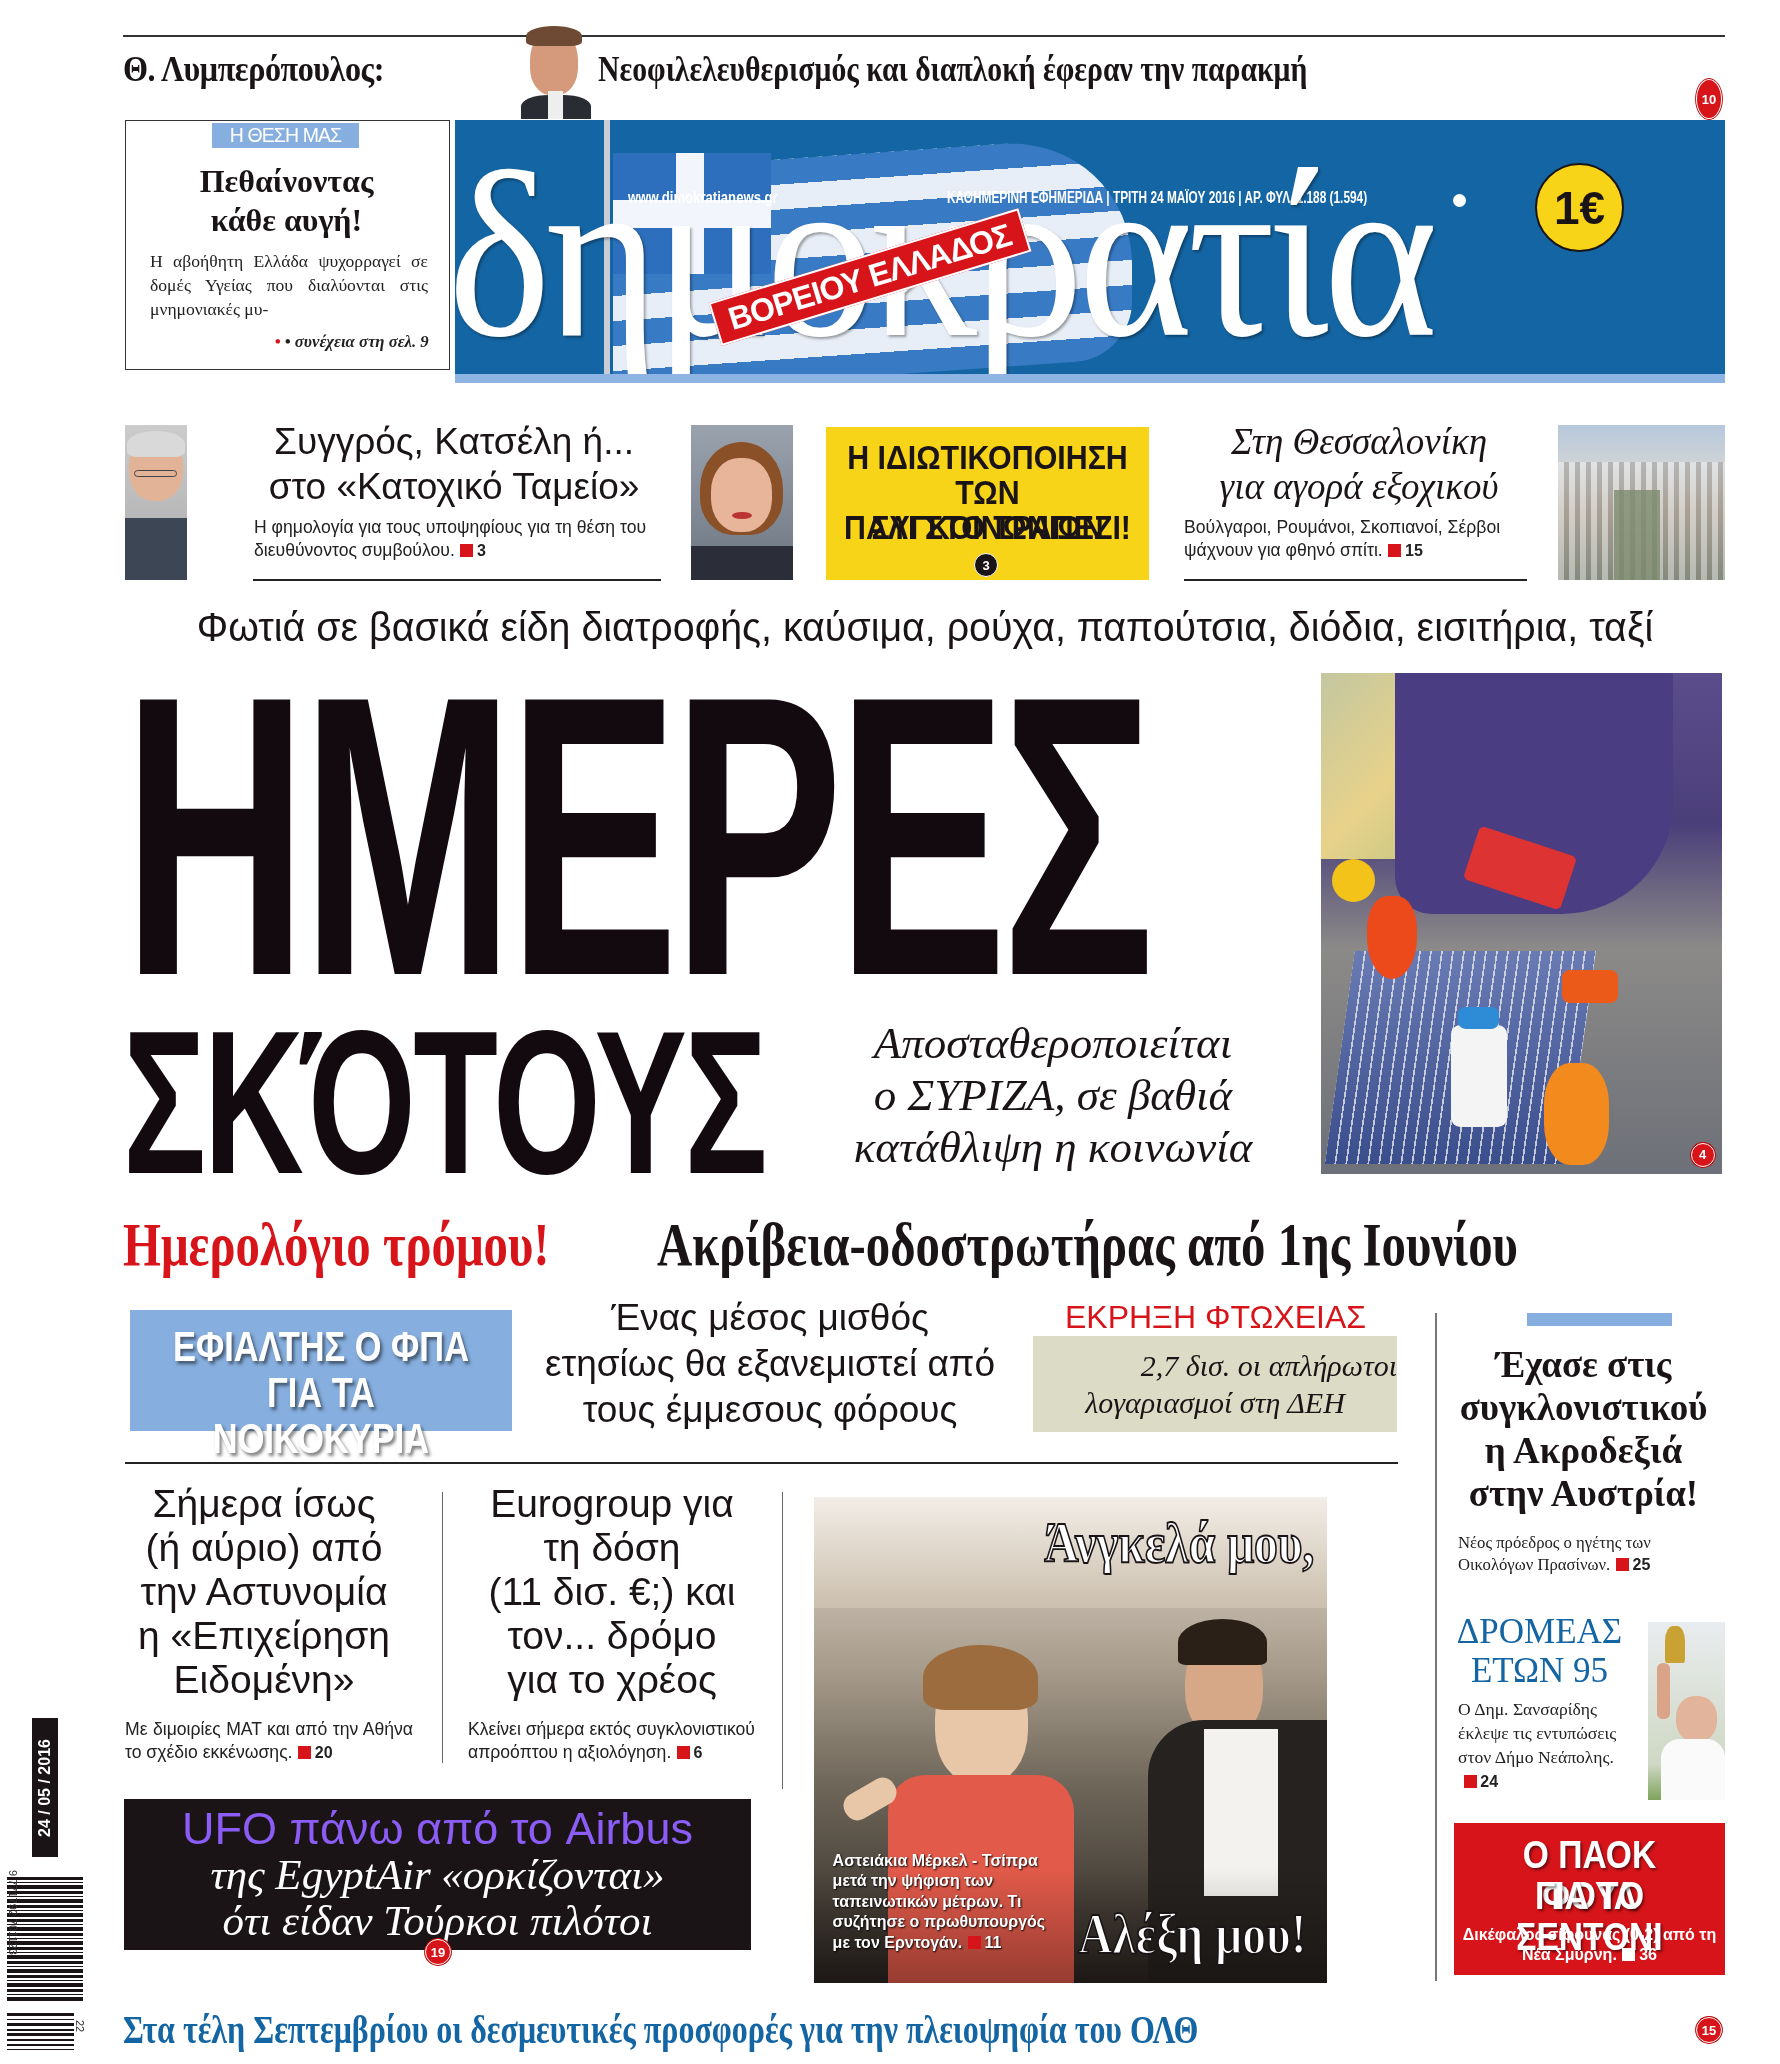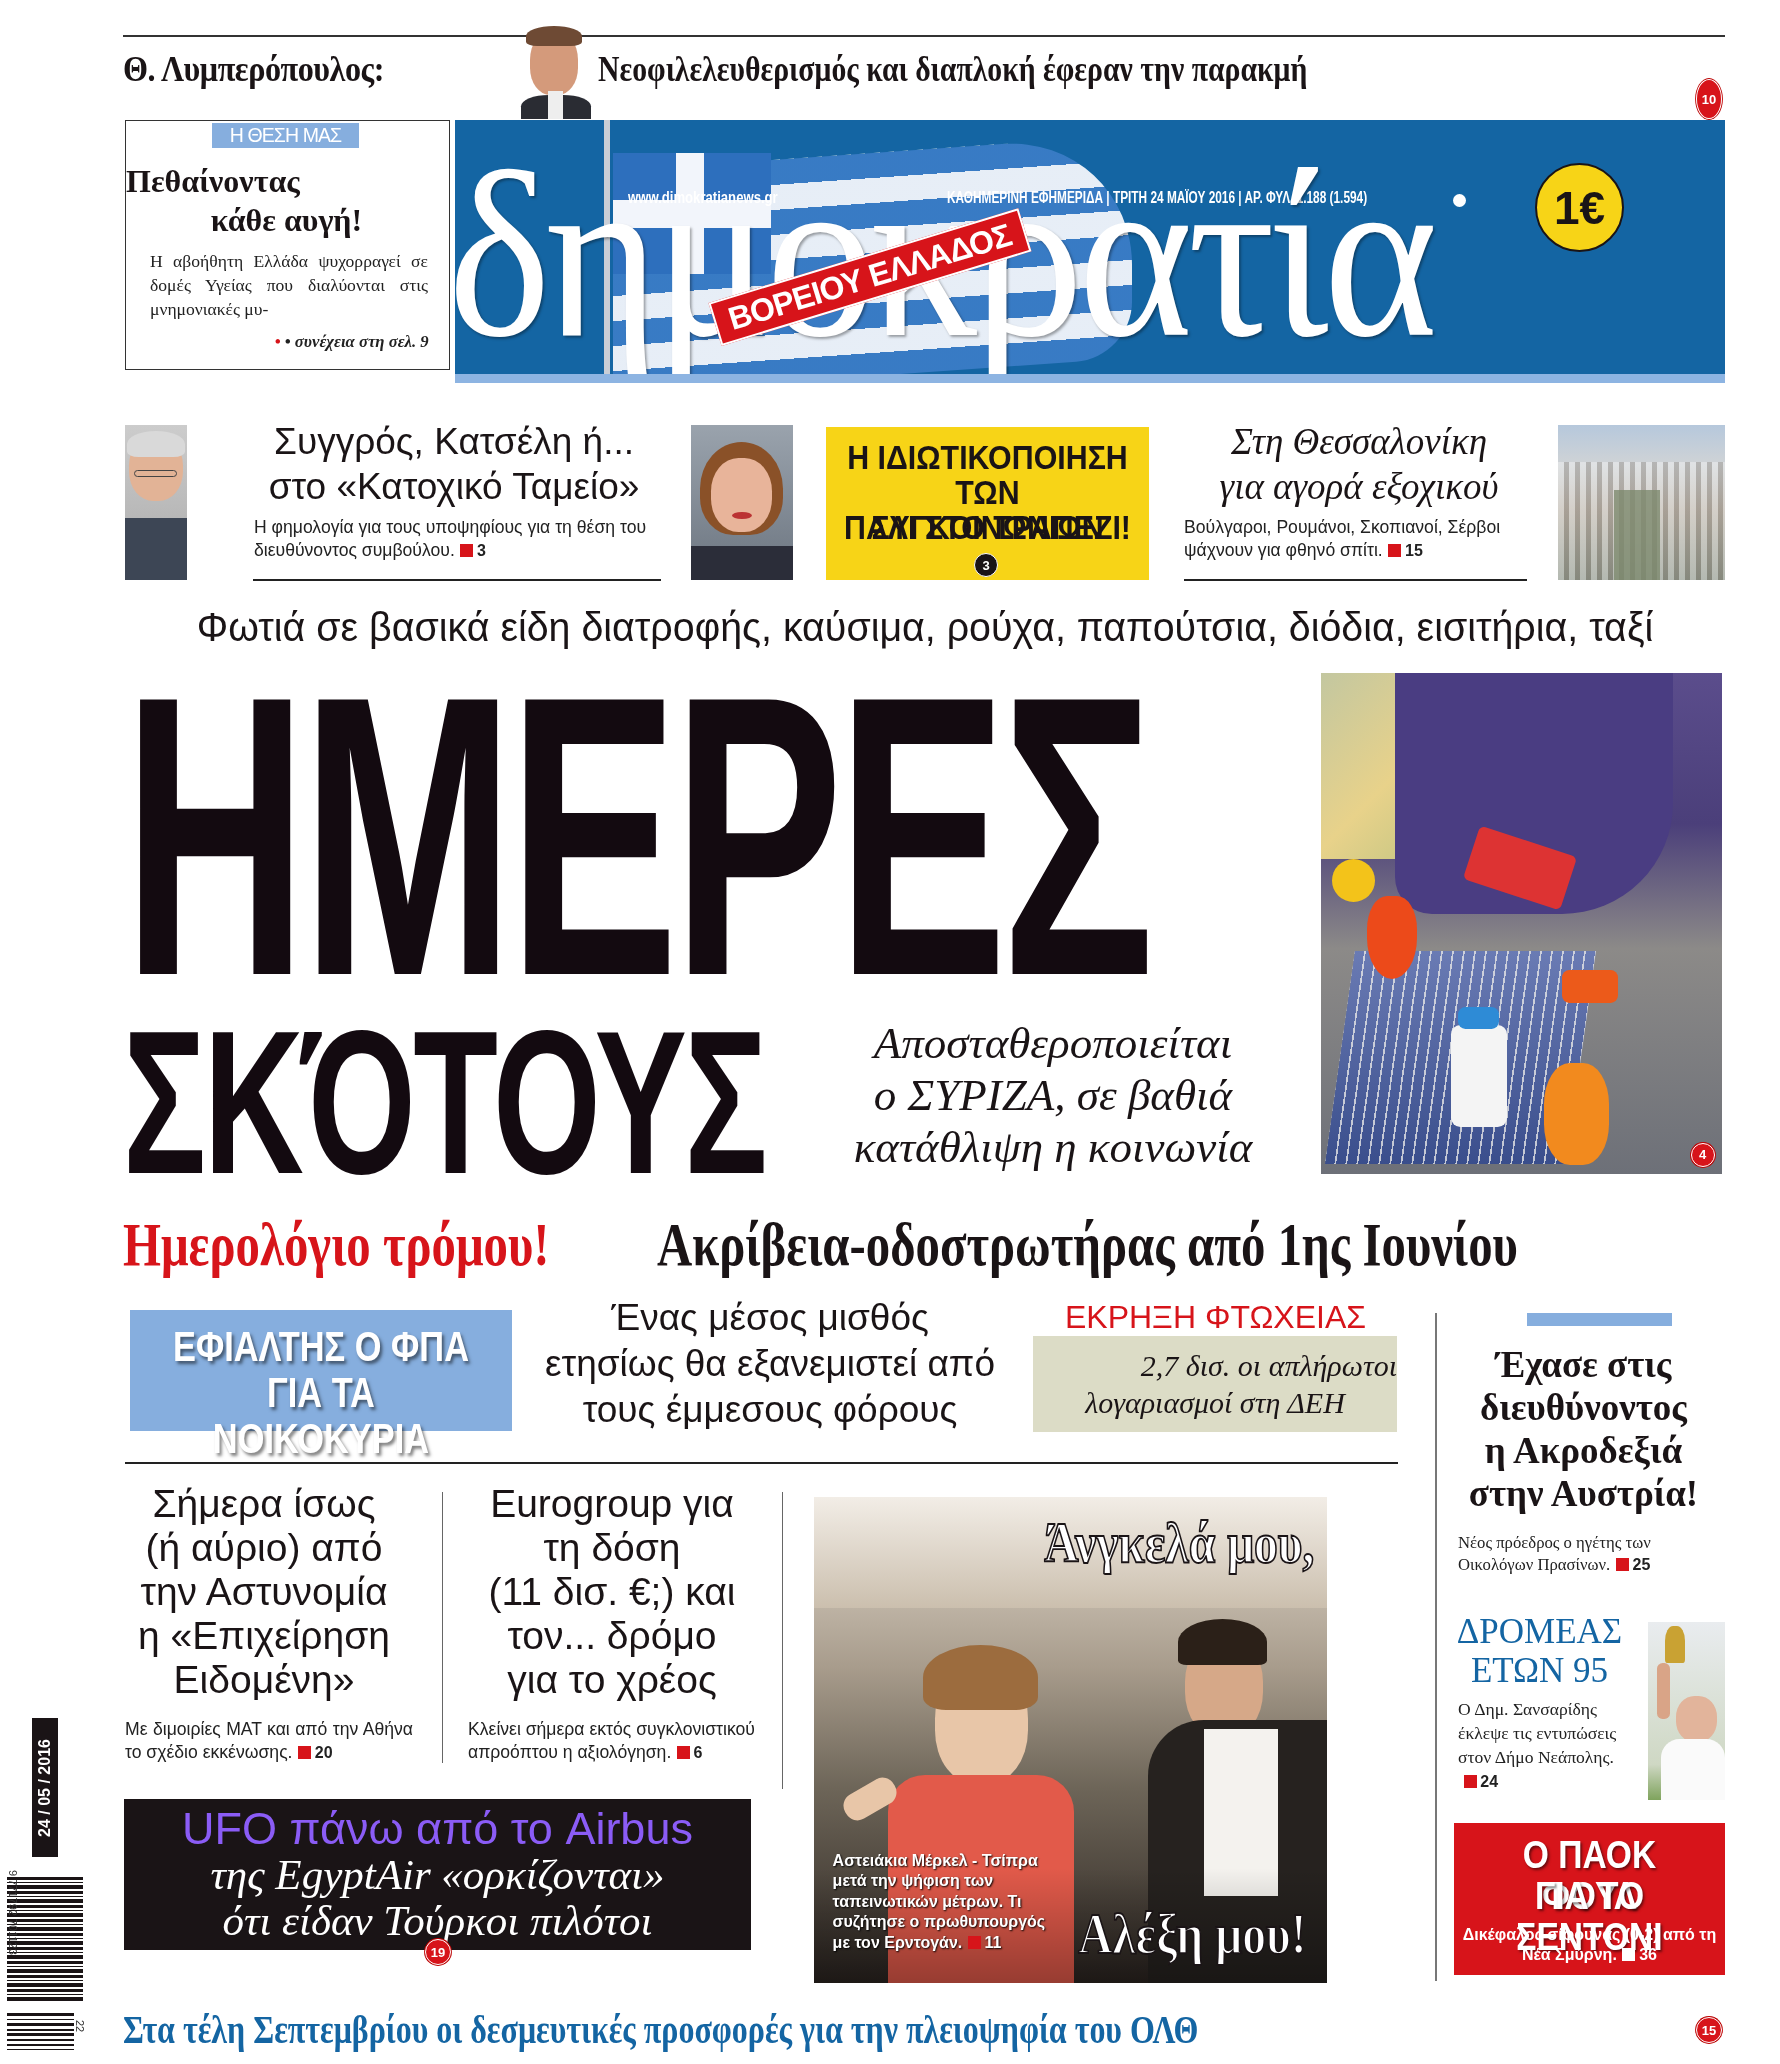--- a/index.html
+++ b/index.html
@@ -27,21 +27,21 @@
   <div style="position:absolute;left:15px;top:3.7px;width:48px;height:65px;background:#d49a7b;border-radius:46% 46% 42% 42%"></div>
   <div style="position:absolute;left:11px;top:0;width:56px;height:20.4px;background:#6e4a34;border-radius:50% 50% 20% 20%"></div>
   <div style="position:absolute;left:5.6px;top:69px;width:70px;height:28px;background:#2a2c33;border-radius:40% 40% 0 0"></div>
   <div style="position:absolute;left:33px;top:65px;width:15px;height:28px;background:#eee"></div>
 </div>
 <div class="abs serif" style="left:598px;top:50px;font-size:35px;font-weight:bold;color:#1a1416;white-space:nowrap;transform:scaleX(0.85);transform-origin:left">Νεοφιλελευθερισμός και διαπλοκή έφεραν την παρακμή</div>
 <span class="abs circ red" style="left:1696px;top:79px;width:26px;height:40px;font-size:13px">10</span>
 
 <div class="abs" style="left:125px;top:120px;width:325px;height:250px;border:1.9px solid #333;background:#fff">
   <div class="abs sans" style="left:86px;top:1.9px;width:147px;height:25px;background:#86aede;color:#fff;font-size:19.5px;text-align:center;line-height:25px;letter-spacing:-0.9px">Η ΘΕΣΗ ΜΑΣ</div>
-  <div class="abs serif" style="left:0;top:41px;width:321px;font-size:32px;font-weight:bold;line-height:39px">Πεθαίνοντας</div>
+  <div class="abs serif" style="left:0;top:41px;width:321px;text-align:center;font-size:32px;font-weight:bold;line-height:39px">Πεθαίνοντας</div>
   <div class="abs serif" style="left:0;top:80px;width:321px;text-align:center;font-size:32px;font-weight:bold;line-height:39px">κάθε αυγή!</div>
   <div class="abs serif" style="left:24px;top:128px;width:278px;font-size:17.6px;line-height:24px;color:#222;text-align:justify">Η αβοήθητη Ελλάδα ψυχορραγεί σε δομές Υγείας που διαλύονται στις μνημονιακές μυ-</div>
   <div class="abs serif" style="right:20.4px;top:211px;font-size:16.7px;font-style:italic;font-weight:bold;color:#222"><span style="color:#d7141a">•</span> <span>• συνέχεια στη σελ. 9</span></div>
 </div>
 
 <div class="abs" style="left:455px;top:120px;width:1270px;height:263px;background:#1465a3;overflow:hidden">
 
   <div class="abs" style="left:130px;top:0;width:557px;height:263px">
     <div style="position:absolute;left:18.6px;top:0;width:6.5px;height:263px;background:#c9ced6"></div>
     <div style="position:absolute;left:28px;top:33px;width:519px;height:223px;transform:skewY(-4deg);background:repeating-linear-gradient(180deg,#3a7cc6 0 25px,#f2f5fb 25px 50px);opacity:.95;border-radius:37px 130px 56px 9.3px"></div>
@@ -133,21 +133,21 @@
 <div class="abs" style="left:1033px;top:1336px;width:364px;height:96px;background:#dcdcc6">
   <div class="abs serif" style="left:0;top:11px;width:364px;text-align:right;font-size:30px;line-height:37px;font-style:italic;color:#1a1416">2,7 δισ. οι απλήρωτοι</div>
   <div class="abs serif" style="left:0;top:48px;width:364px;text-align:center;font-size:30px;line-height:37px;font-style:italic;color:#1a1416">λογαριασμοί στη ΔΕΗ</div>
 </div>
 <div class="rule" style="left:125px;top:1462px;width:1273px;height:1.9px"></div>
 
 <div class="rule" style="left:1435px;top:1313px;width:1.9px;height:668px;background:#777"></div>
 <div class="abs" style="left:1527px;top:1313px;width:145px;height:13px;background:#86aede"></div>
 <div class="abs serif" style="left:1442px;top:1343px;width:283px;text-align:center;font-size:37px;line-height:43px;font-weight:bold;color:#1a1416">
   <div>Έχασε στις</div>
-  <div>διευθύνοντος</div>
+  <div>συγκλονιστικού</div>
   <div>η Ακροδεξιά</div>
   <div>στην Αυστρία!</div>
 </div>
 <div class="abs serif" style="left:1458px;top:1532px;width:267px;font-size:16.7px;line-height:22px;color:#222"><span>Νέος πρόεδρος ο ηγέτης των Οικολόγων Πρασίνων.</span><span class="pgsq"></span><span class="pgnum">25</span></div>
 
 <div class="abs serif" style="left:1456px;top:1612px;width:167px;text-align:center;font-size:35px;line-height:39px;color:#1465a3">
   <div>ΔΡΟΜΕΑΣ</div>
   <div>ΕΤΩΝ 95</div>
 </div>
 <div class="abs serif" style="left:1458px;top:1697px;width:173px;font-size:17.6px;line-height:24px;color:#222"><span>Ο Δημ. Σανσαρίδης έκλεψε τις εντυπώσεις στον Δήμο Νεάπολης.</span><span class="pgsq"></span><span class="pgnum">24</span></div>

